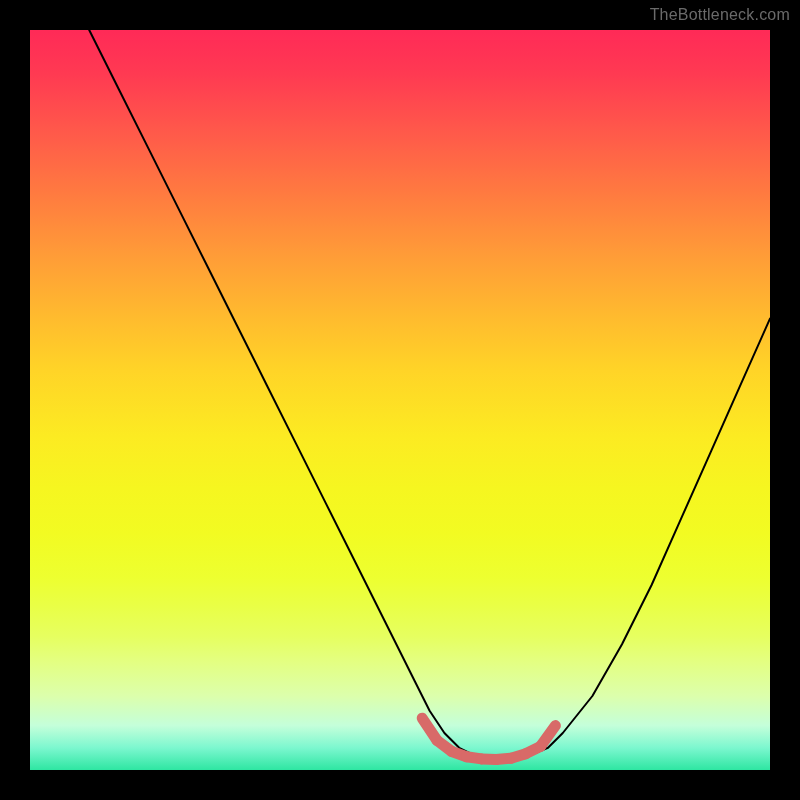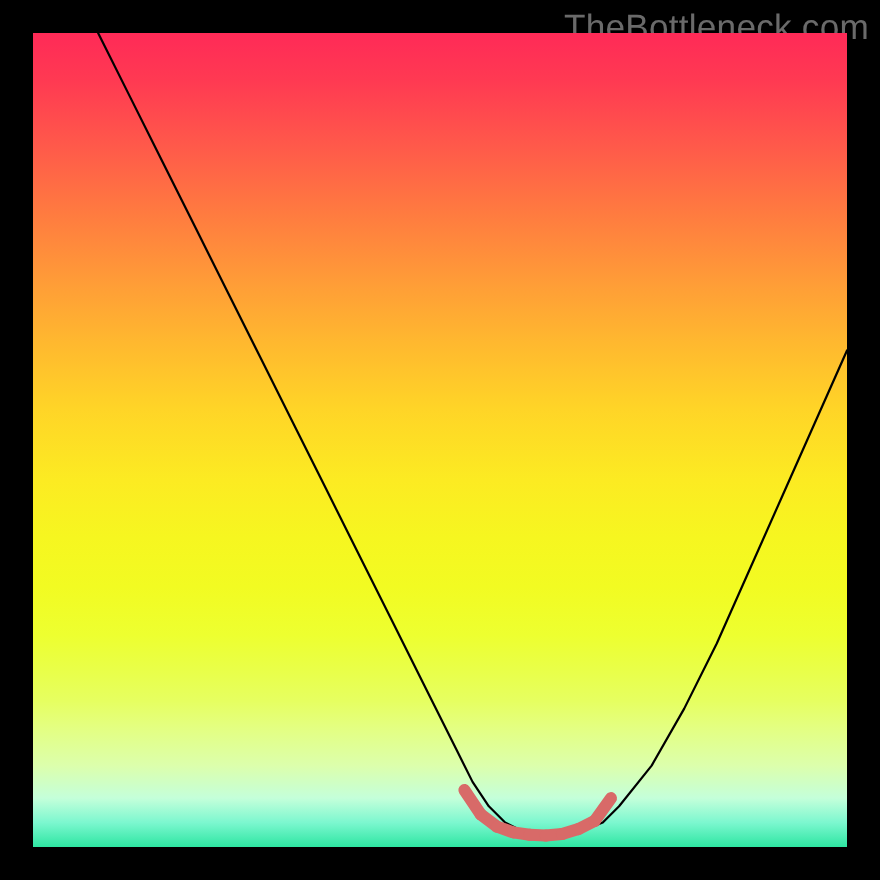--- a/index.html
+++ b/index.html
@@ -15,21 +15,21 @@
     position: relative;
     width: 800px;
     height: 800px;
     background: #000;
   }
   .watermark {
     position: absolute;
     top: 6px;
     right: 10px;
     color: #6a6a6a;
-    font-size: 32px;
+    font-size: 16px;
     font-weight: 400;
     letter-spacing: 0.2px;
     user-select: none;
   }
   .plot-area {
     position: absolute;
     left: 30px;
     top: 30px;
     width: 740px;
     height: 740px;

